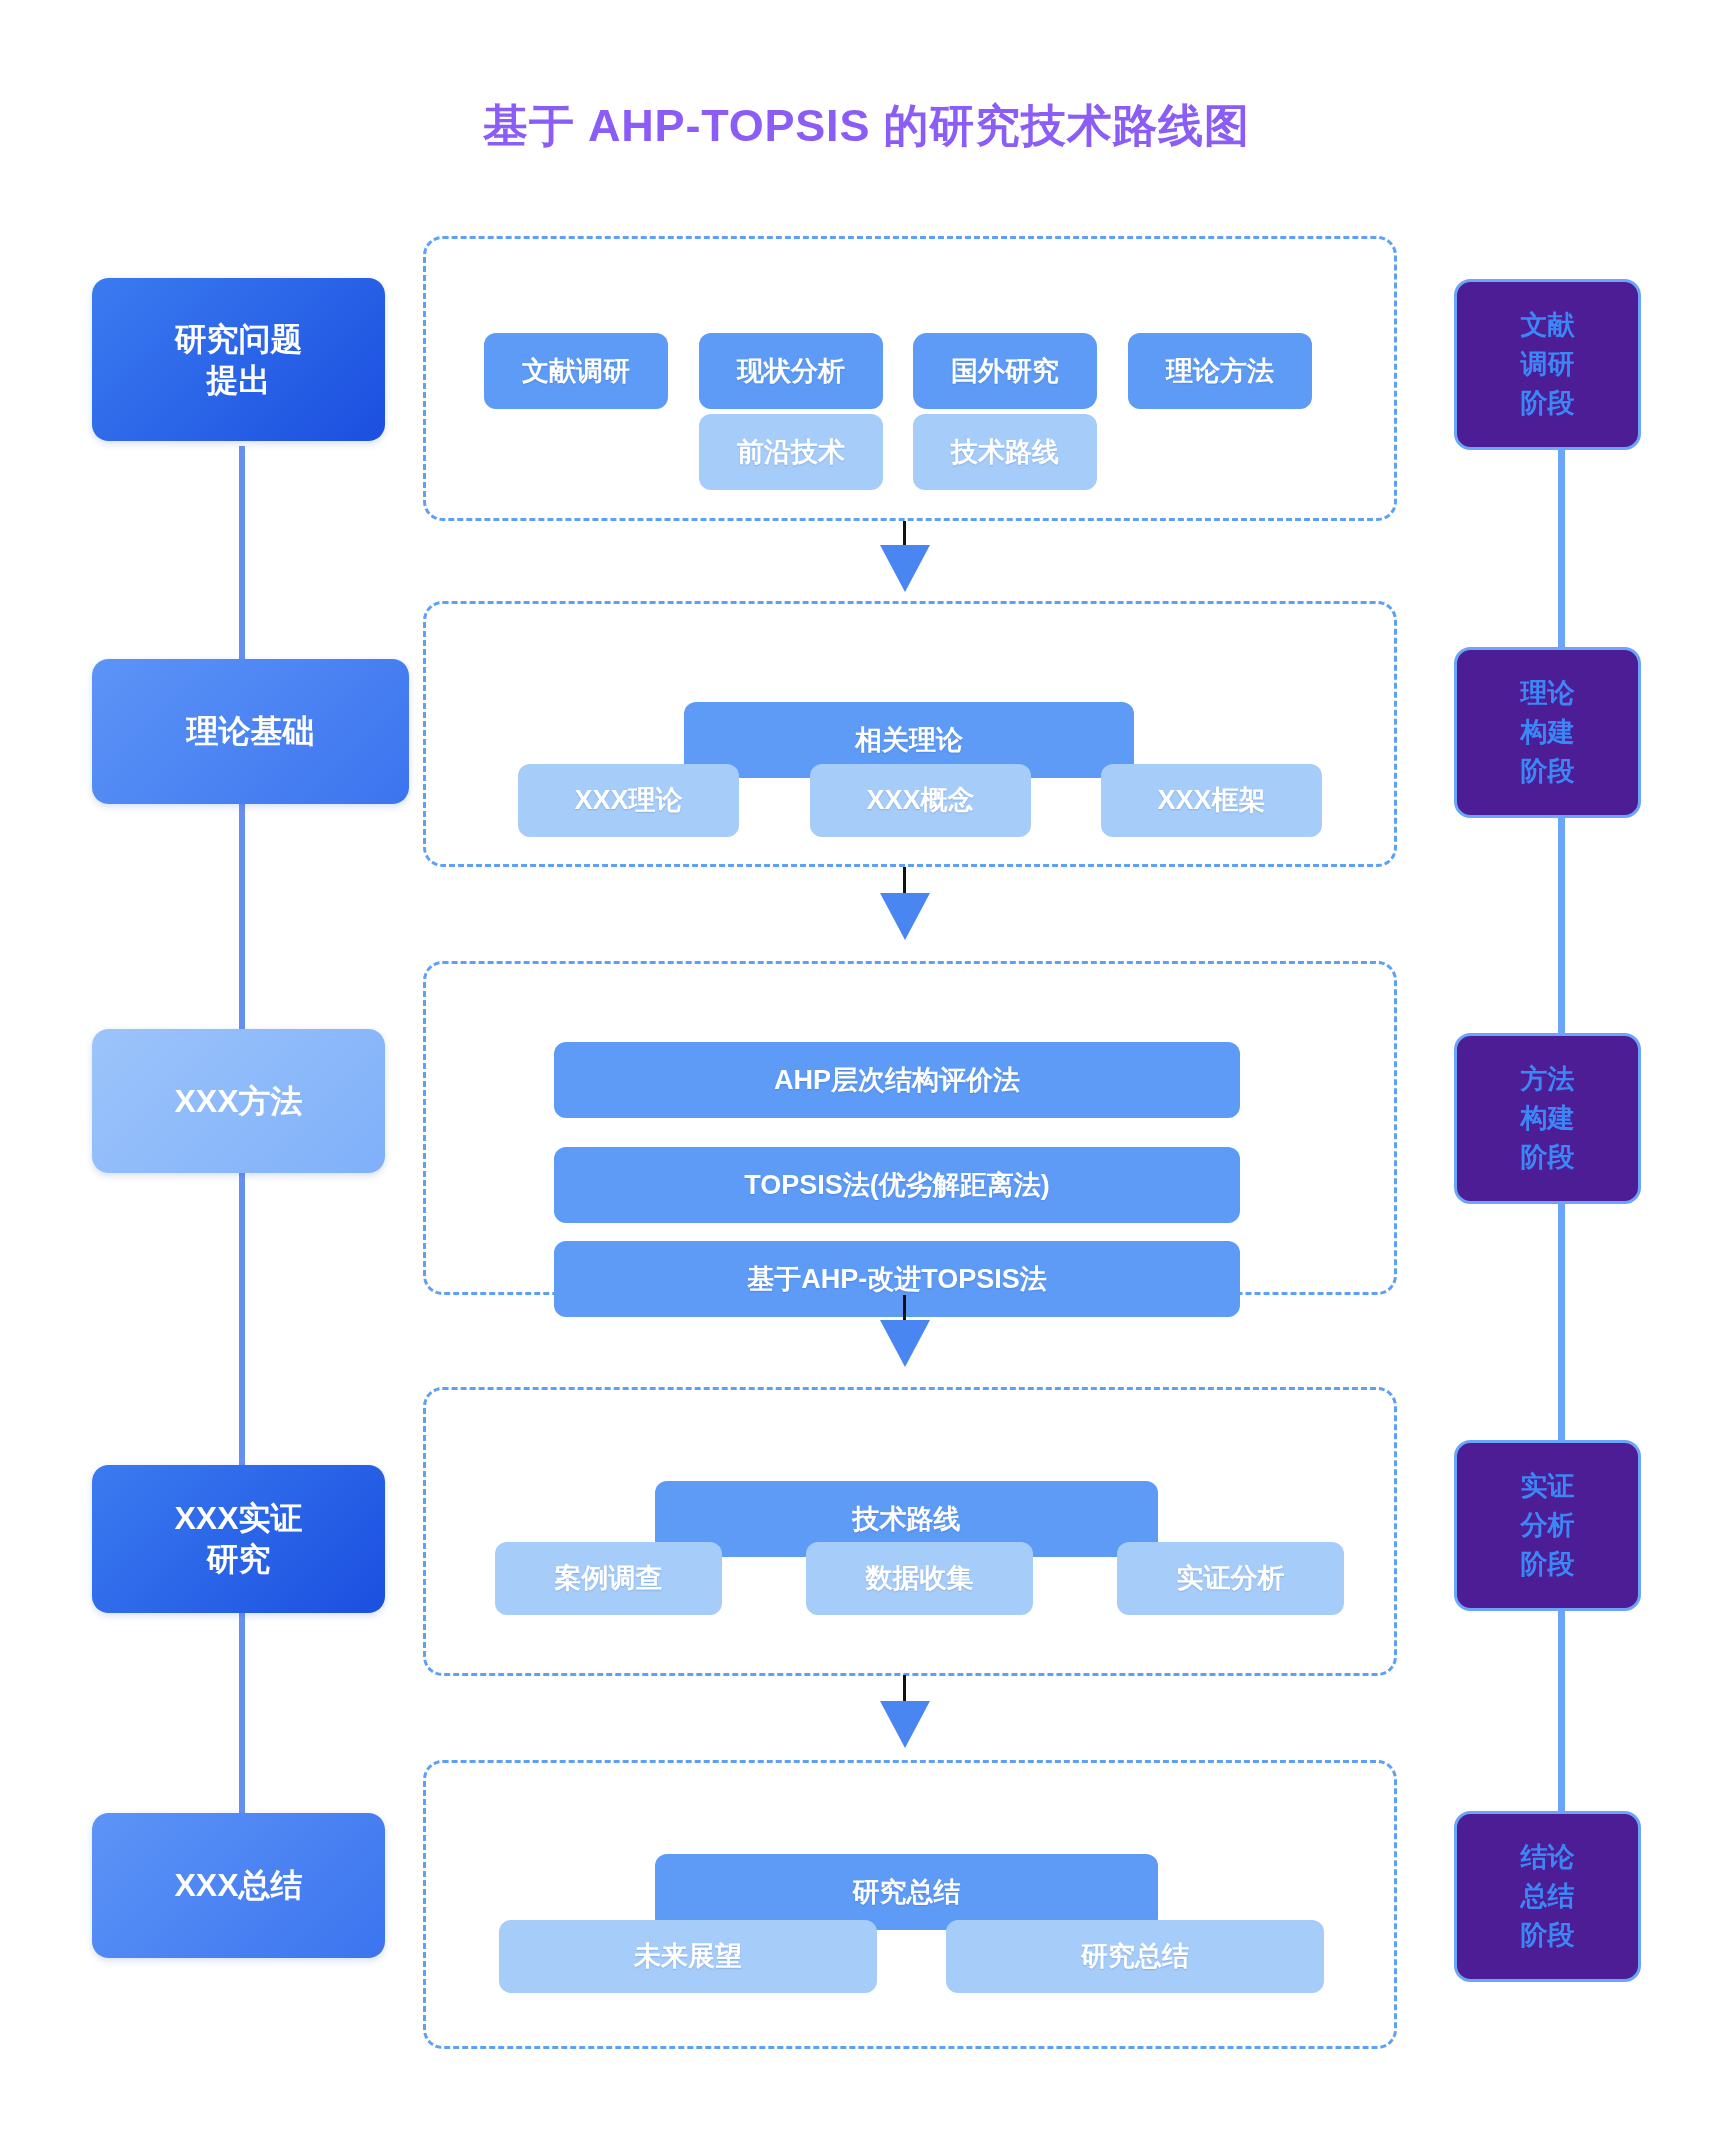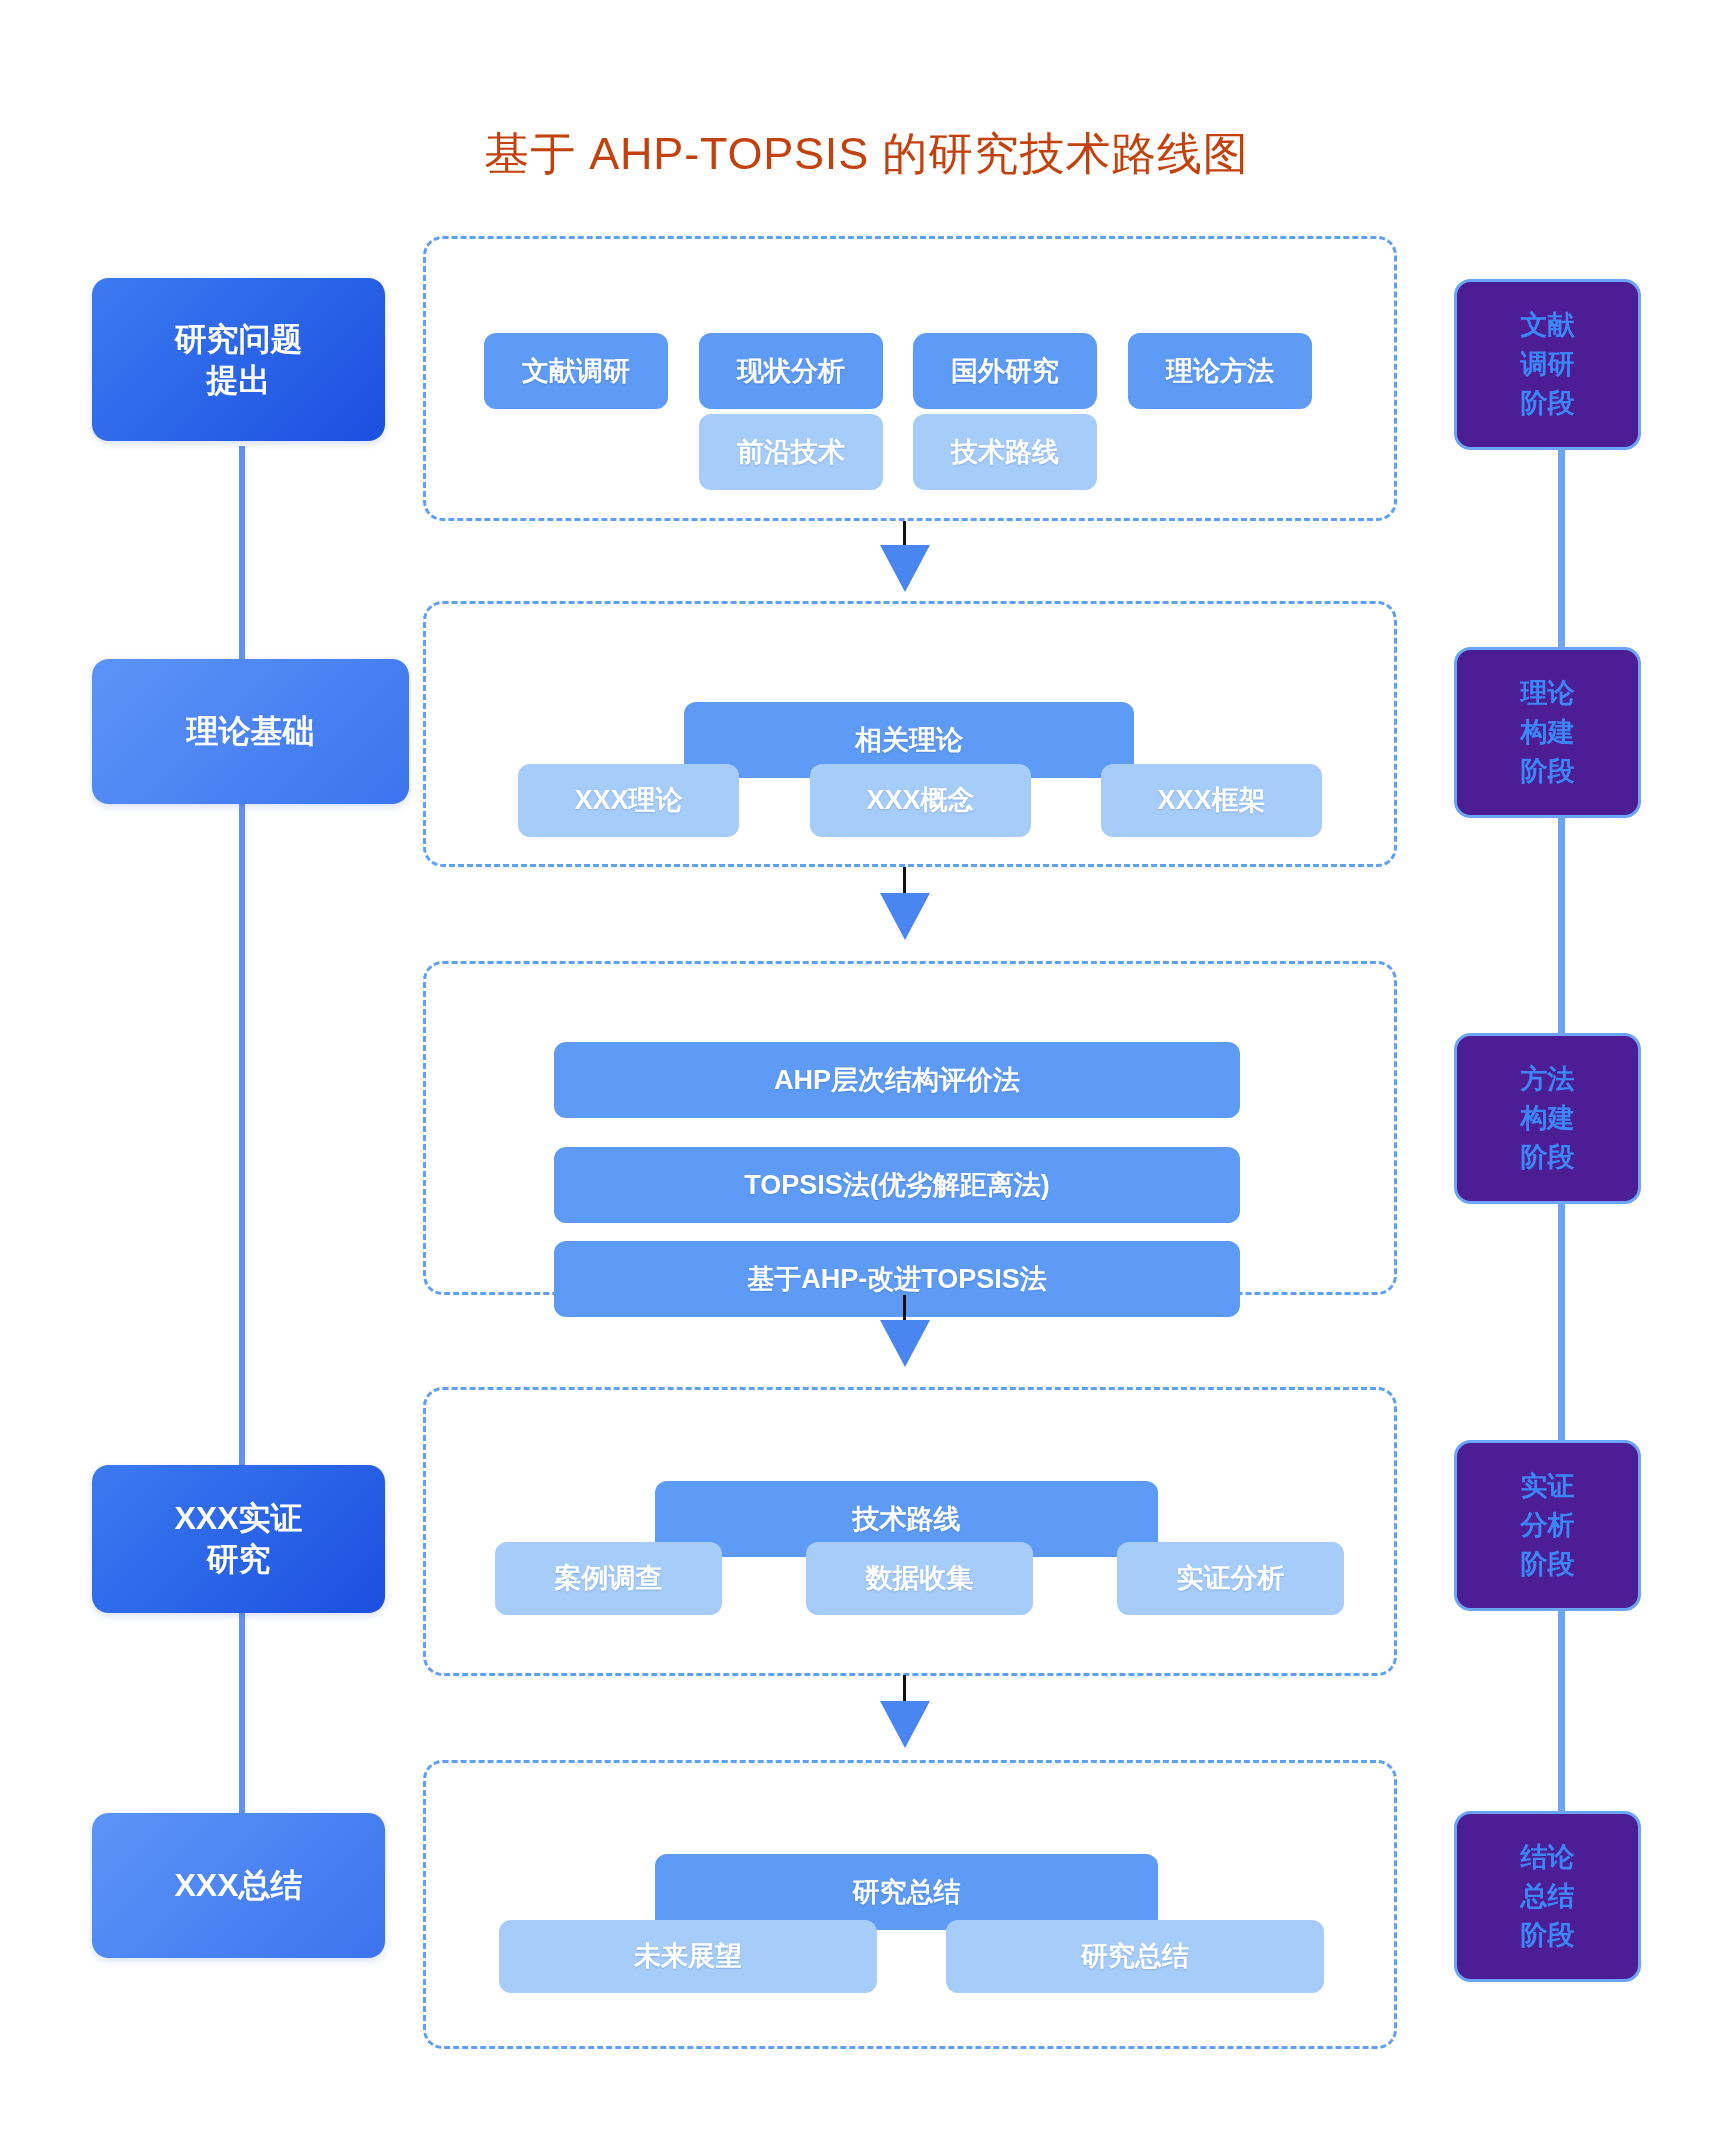--- a/index.html
+++ b/index.html
@@ -12,26 +12,26 @@
     width: 1733px;
     height: 2129px;
     position: relative;
     overflow: hidden;
   }
 
   
   #diagram-title {
     position: absolute;
     left: 0;
-    top: 124px;
+    top: 96px;
     width: 1733px;
     text-align: center;
     font-size: 45px;
-    font-weight: 400;
-    color: #c2410c;
+    font-weight: 700;
+    color: #8b5cf6;
     letter-spacing: 0.8px;
   }
 
   
   #canvas {
     position: absolute;
     left: 0;
     top: 0;
     width: 1733px;
     height: 2129px;
@@ -142,20 +142,23 @@
     <span>
       <span>研究问题</span><br>
       <span>提出</span>
     </span>
   </div>
 
   <div class="phase-box phase-mid" style="left:92px; top:659px; width:317px; height:145px;">
     <span>理论基础</span>
   </div>
 
+  <div class="phase-box phase-light" style="left:92px; top:1029px; width:293px; height:144px;">
+    <span>XXX方法</span>
+  </div>
 
   <div class="phase-box phase-dark" style="left:92px; top:1465px; width:293px; height:148px;">
     <span>
       <span>XXX实证</span><br>
       <span>研究</span>
     </span>
   </div>
 
   <div class="phase-box phase-mid" style="left:92px; top:1813px; width:293px; height:145px;">
     <span>XXX总结</span>

